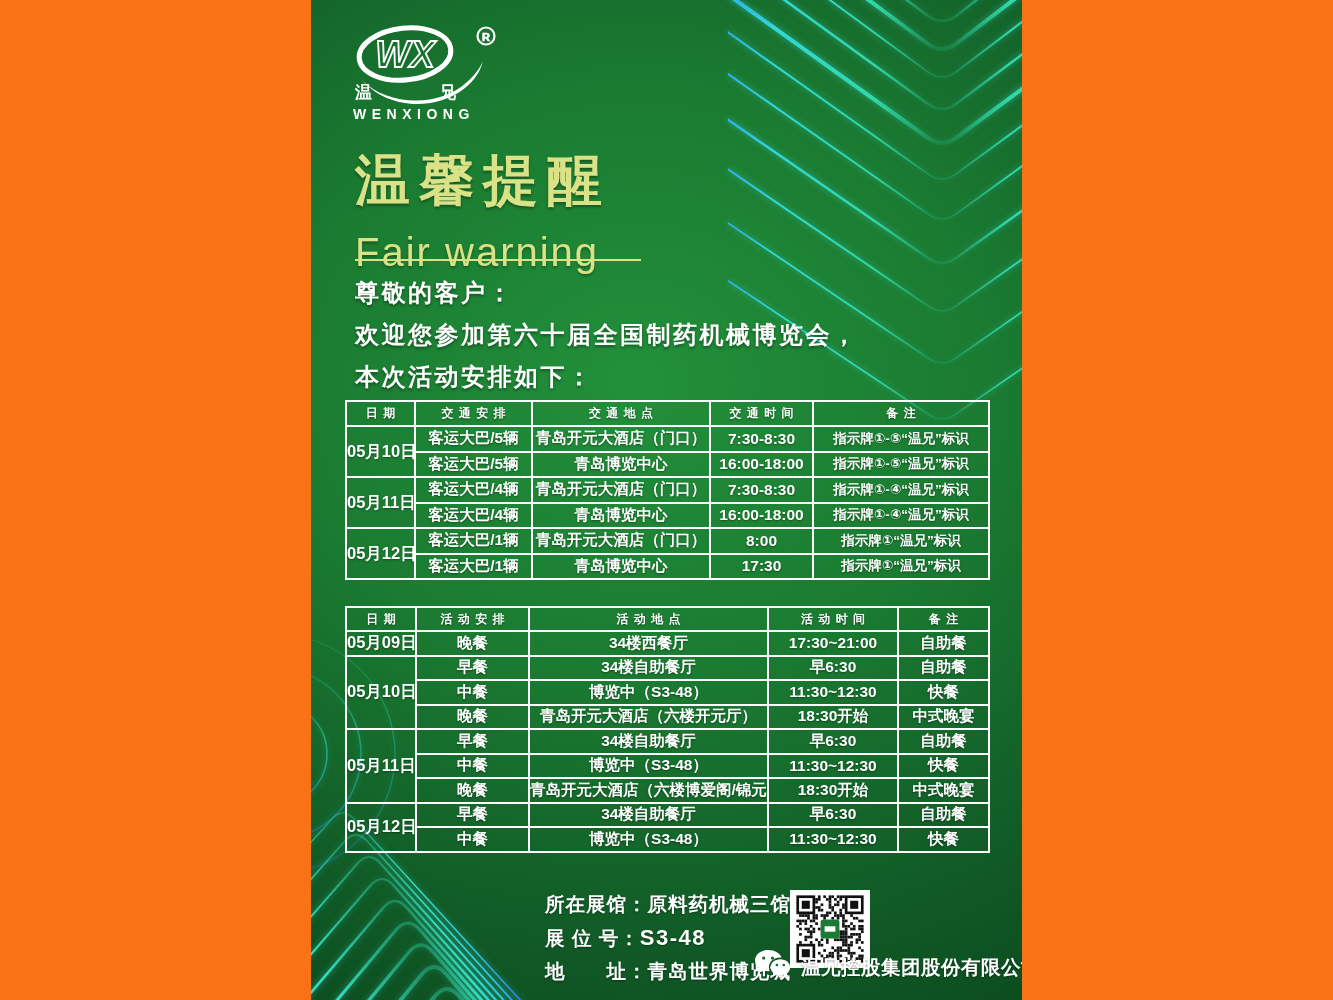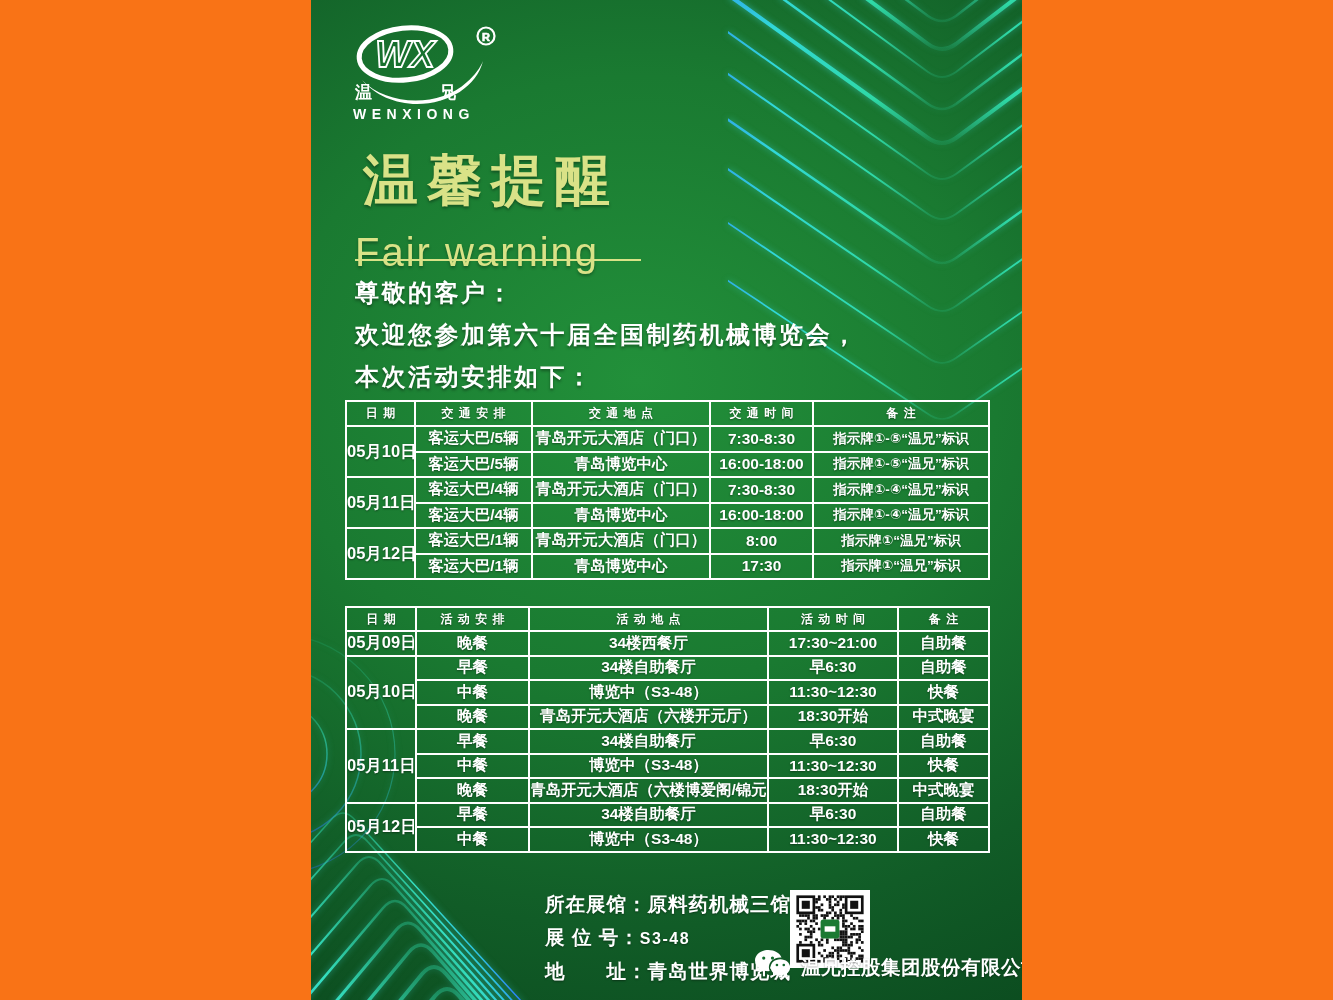--- a/index.html
+++ b/index.html
@@ -15,21 +15,21 @@
 
   .deco { position:absolute; pointer-events:none; filter:drop-shadow(0 0 3px rgba(64,220,230,0.55)); }
   #deco-tr { right:-6px; top:-4px; }
   #deco-bl { left:-8px; bottom:-4px; }
 
   
   #logo { position:absolute; left:38px; top:22px; width:160px; height:104px; }
 
   
   .title-cn { position:absolute; left:44px; top:144px; font-size:55px; font-weight:bold;
-              letter-spacing:9px; color:#d9e287; text-shadow:0 2px 3px rgba(0,0,0,.35);margin-left:8px; }
+              letter-spacing:9px; color:#d9e287; text-shadow:0 2px 3px rgba(0,0,0,.35); }
   .title-en { position:absolute; left:44px; top:208px; font-size:40px; font-weight:500;
               letter-spacing:2px; color:#d9e287; text-shadow:0 2px 3px rgba(0,0,0,.3);margin-top:22px; }
   .title-underline { position:absolute; left:44px; top:259px; width:286px; height:2px;
               background:#d9e287; }
 
   
   #intro { position:absolute; left:44px; top:272px; color:#ffffff; font-weight:bold;
            font-size:24px; letter-spacing:2.5px; line-height:42px;
            text-shadow:0 2px 3px rgba(0,0,0,.4); }
   #intro div { white-space:nowrap; }
@@ -41,28 +41,28 @@
   th,td { border:2px solid #ffffff; padding:0; white-space:nowrap; overflow:hidden; }
   th { font-size:12px; letter-spacing:.45em; text-indent:.45em; font-weight:bold; }
   td { font-size:15.5px; }
   td.date { font-size:16.5px; letter-spacing:0; }
   #transport-table { position:absolute; left:34px; top:400px; }
   #transport-table th { height:25px; }
   #transport-table td { height:25.5px; }
   #transport-table td.c3 { font-size:13.5px; }
   #activity-table { position:absolute; left:34px; top:606px; }
   #activity-table th { height:24px; }
-  #activity-table td { height:24.5px;border-radius:9px; }
+  #activity-table td { height:24.5px; }
 
   
   #venue-info { position:absolute; left:234px; top:888px; color:#fff; font-weight:bold;
                 font-size:19.5px; line-height:33px; text-shadow:0 1px 2px rgba(0,0,0,.4); }
   #venue-info .lbl { display:inline-block; letter-spacing:1px; }
   #venue-info .val { letter-spacing:1px; }
-  #venue-info .booth { font-size:16px; letter-spacing:1.5px; }
+  #venue-info .booth { font-size:22px; letter-spacing:1.5px; }
 
   #qr { position:absolute; left:479px; top:890px; width:80px; height:78px; background:#ffffff; }
 
   #company-row { position:absolute; left:442px; top:948px; display:flex; align-items:center; }
   #company-row .wx-icon { width:42px; height:38px; margin-right:6px; }
   #company-name { color:#ffffff; font-size:19.5px; font-weight:bold; letter-spacing:.5px;
                   white-space:nowrap; text-shadow:0 1px 2px rgba(0,0,0,.4); }
 </style>
 </head>
 <body>

